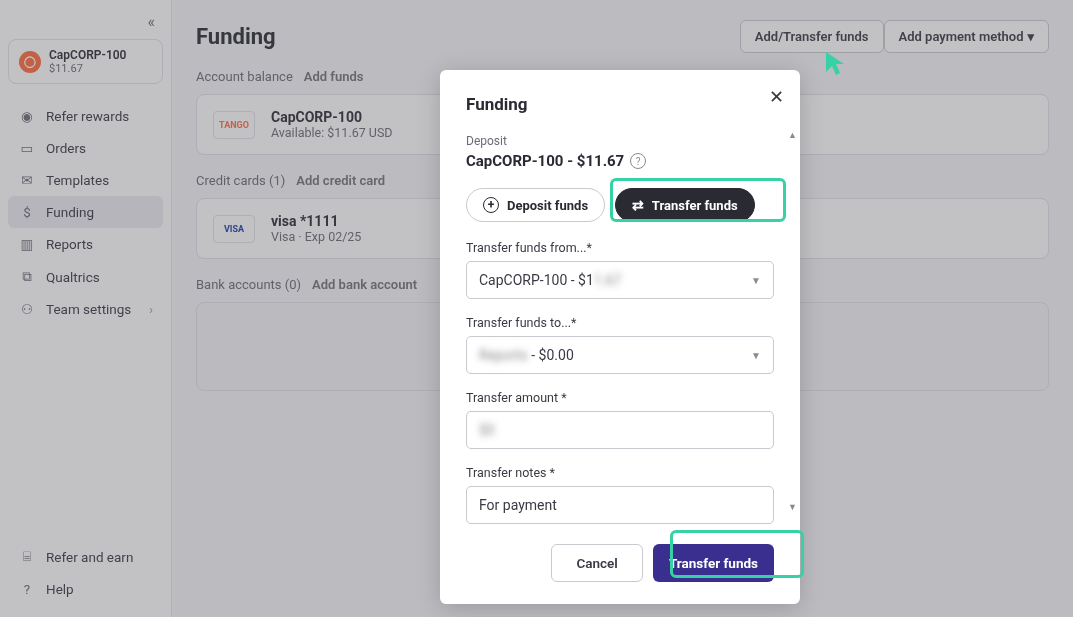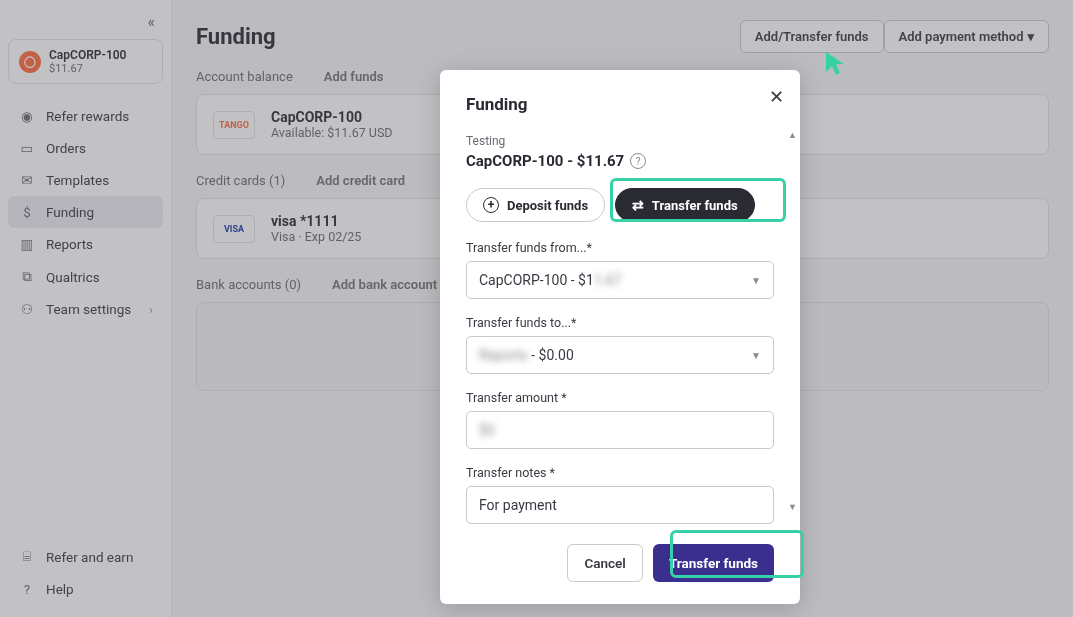--- a/index.html
+++ b/index.html
@@ -18,21 +18,21 @@
 .bottom-nav{position:absolute;bottom:12px;left:8px;right:8px}
 .main{position:absolute;left:172px;top:0;right:0;padding:20px 24px}
 .hdr{display:flex;align-items:center;justify-content:space-between;margin-bottom:16px}
 .hdr h1{font-size:22px;font-weight:700;color:#2a2a33}
 .hdr-btns{display:flex;}
 .btn-outline{border:1px solid #c9c9d0;background:#fff;border-radius:6px;padding:8px 14px;font-size:13px;font-weight:600;color:#3a3a44;cursor:pointer}
 .btn-outline .caret{margin-left:4px}
 .tabs{display:flex;gap:18px;border-bottom:1px solid #e0e0e5;margin-bottom:18px}
 .tab{padding:4px 2px 10px;font-size:15px;color:#8a8a95;cursor:pointer;font-weight:600}
 .tab.active{color:#2a2a33;border-bottom:3px solid #4b3bb0}
-.sec-row{display:flex;align-items:flex-start;gap:31px;font-size:13px;margin-bottom:10px}
+.sec-row{display:flex;align-items:flex-start;gap:11px;font-size:13px;margin-bottom:10px}
 .sec-row .lbl{color:#6b6b75}
 .sec-row .link{color:#737373;font-weight:600;cursor:pointer}
 .card{border:1px solid #e0e0e5;border-radius:8px;padding:14px 16px;display:flex;align-items:center;gap:16px;margin-bottom:18px;background:#fff}
 .card .logo{width:42px;height:28px;border:1px solid #e0e0e5;border-radius:4px;display:flex;align-items:center;justify-content:center;font-size:9px;font-weight:700}
 .card .logo.tango{color:#ff6a3d}
 .card .logo.visa{color:#1a3ea8}
 .card .title{font-size:14px;font-weight:700;color:#2a2a33}
 .card .sub{font-size:12.5px;color:#6b6b75}
 .empty{border:1px solid #e0e0e5;border-radius:8px;background:#f3f3f6;padding:22px;text-align:center;color:#6b6b75;font-size:13.5px}
 .empty .bicon{font-size:18px;display:block;margin-bottom:6px;color:#8a8a95}
@@ -49,21 +49,21 @@
 .tbtn.dark{background:#2a2a33;border:1px solid #2a2a33;color:#fff}
 .hl{position:absolute;border:3px solid #36d1a5;border-radius:6px;pointer-events:none}
 .hl1{left:610px;top:178px;width:176px;height:44px;z-index:11}
 .hl2{left:670px;top:530px;width:134px;height:48px;z-index:11}
 .form-lbl{font-size:12.5px;color:#3a3a44;margin-bottom:6px}
 .sel,.inp{width:100%;border:1px solid #c9c9d0;border-radius:5px;padding:10px 12px;font-size:14px;color:#3a3a44;background:#fff;margin-bottom:16px;position:relative}
 .sel{display:flex;align-items:center;justify-content:space-between;cursor:pointer}
 .sel .caret{color:#8a8a95;font-size:10px}
 .blur{color:transparent;text-shadow:0 0 6px rgba(60,60,70,.6)}
 .modal-ftr{display:flex;justify-content:flex-end;gap:10px;margin-top:20px}
-.btn-cancel{background:#fff;border:1px solid #c9c9d0;border-radius:6px;padding:10px 16px;font-size:13.5px;font-weight:600;color:#3a3a44;cursor:pointer}
+.btn-cancel{background:#fff;border:1px solid #c9c9d0;border-radius:6px;padding:10px 24px;font-size:13.5px;font-weight:600;color:#3a3a44;cursor:pointer}
 .btn-primary{background:#3a2f8f;border:none;border-radius:6px;padding:10px 16px;font-size:13.5px;font-weight:700;color:#fff;cursor:pointer}
 .cursor{position:absolute;left:824px;top:50px;z-index:12;color:#36d1a5;font-size:26px}
 .plus-circ{width:16px;height:16px;border:1.6px solid #2a2a33;border-radius:50%;display:inline-flex;align-items:center;justify-content:center;font-size:12px;font-weight:700}
 .swap{font-size:14px}
 </style>
 </head>
 <body>
 
 <div class="sidebar">
   <div class="collapse">«</div>
@@ -155,21 +155,21 @@
   </div>
 </div>
 
 <div class="overlay"></div>
 
 <div class="modal">
   <span class="close">✕</span>
   <span class="arrow" style="top:60px">▲</span>
   <span class="arrow" style="bottom:92px">▼</span>
   <h2>Funding</h2>
-  <div class="fld-lbl">Testing</div>
+  <div class="fld-lbl">Deposit</div>
   <div class="acct-line">
     <span>CapCORP-100 - $11.67</span>
     <span class="qmark">?</span>
   </div>
   <div class="toggle">
     <div class="tbtn light">
         <span class="plus-circ">+</span>
         <span>Deposit funds</span>
       </div>
     <div class="tbtn dark">

